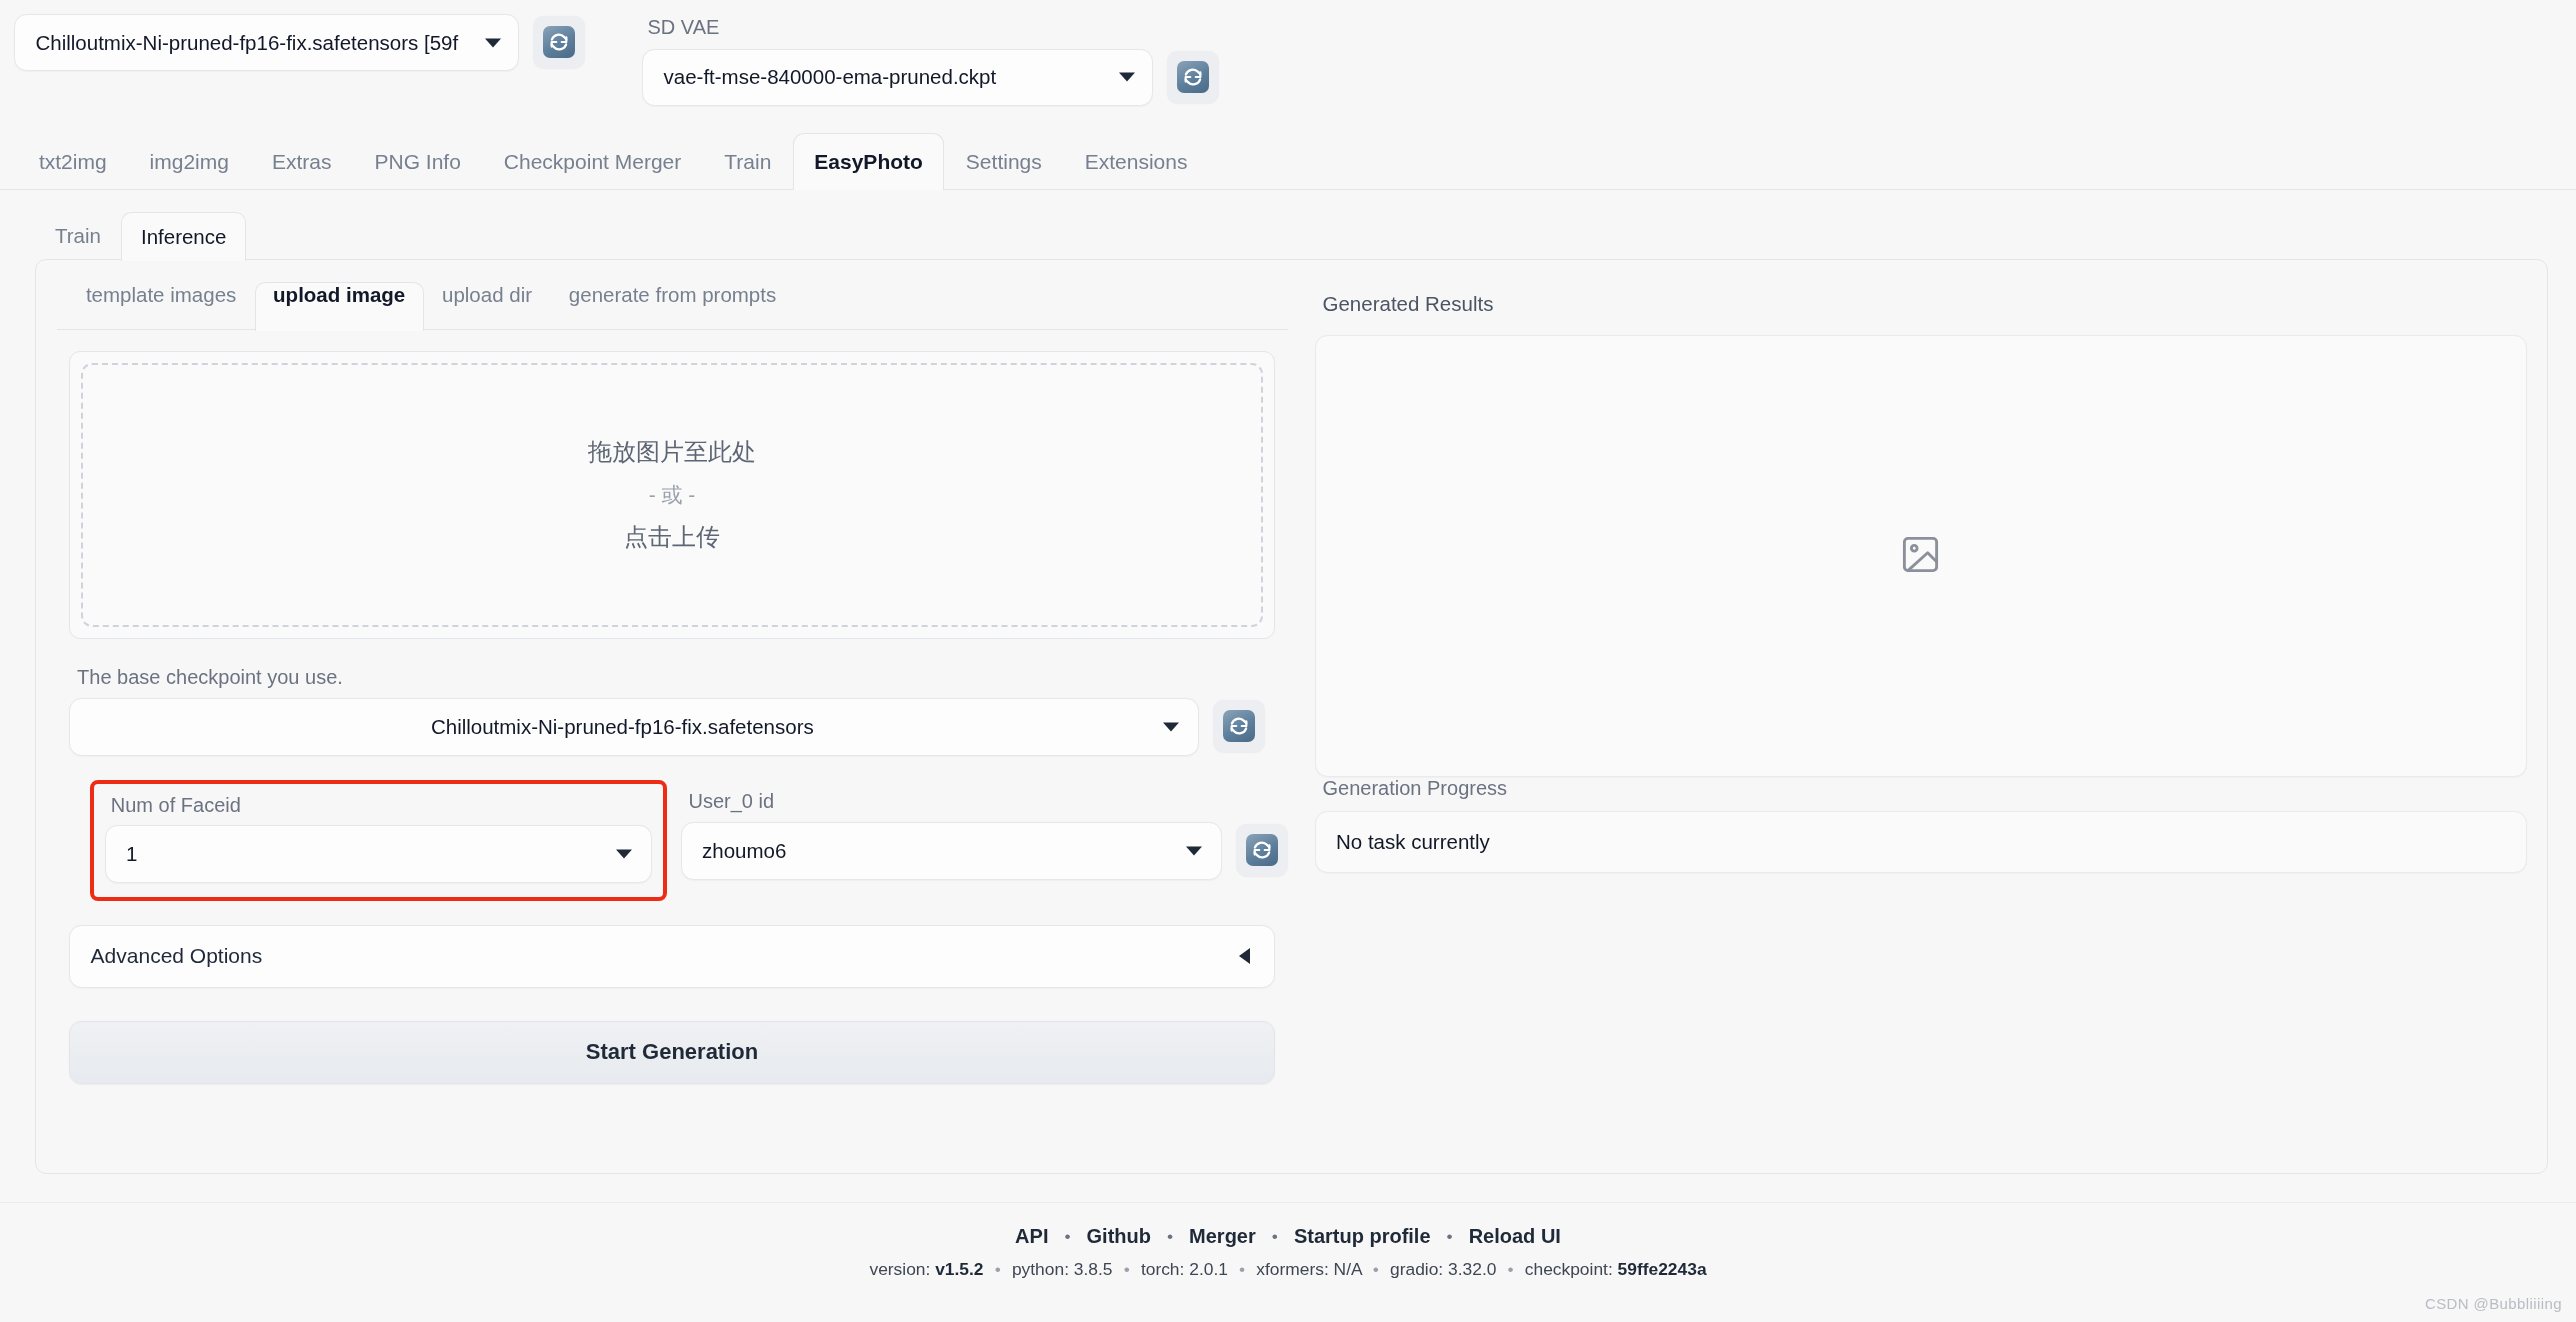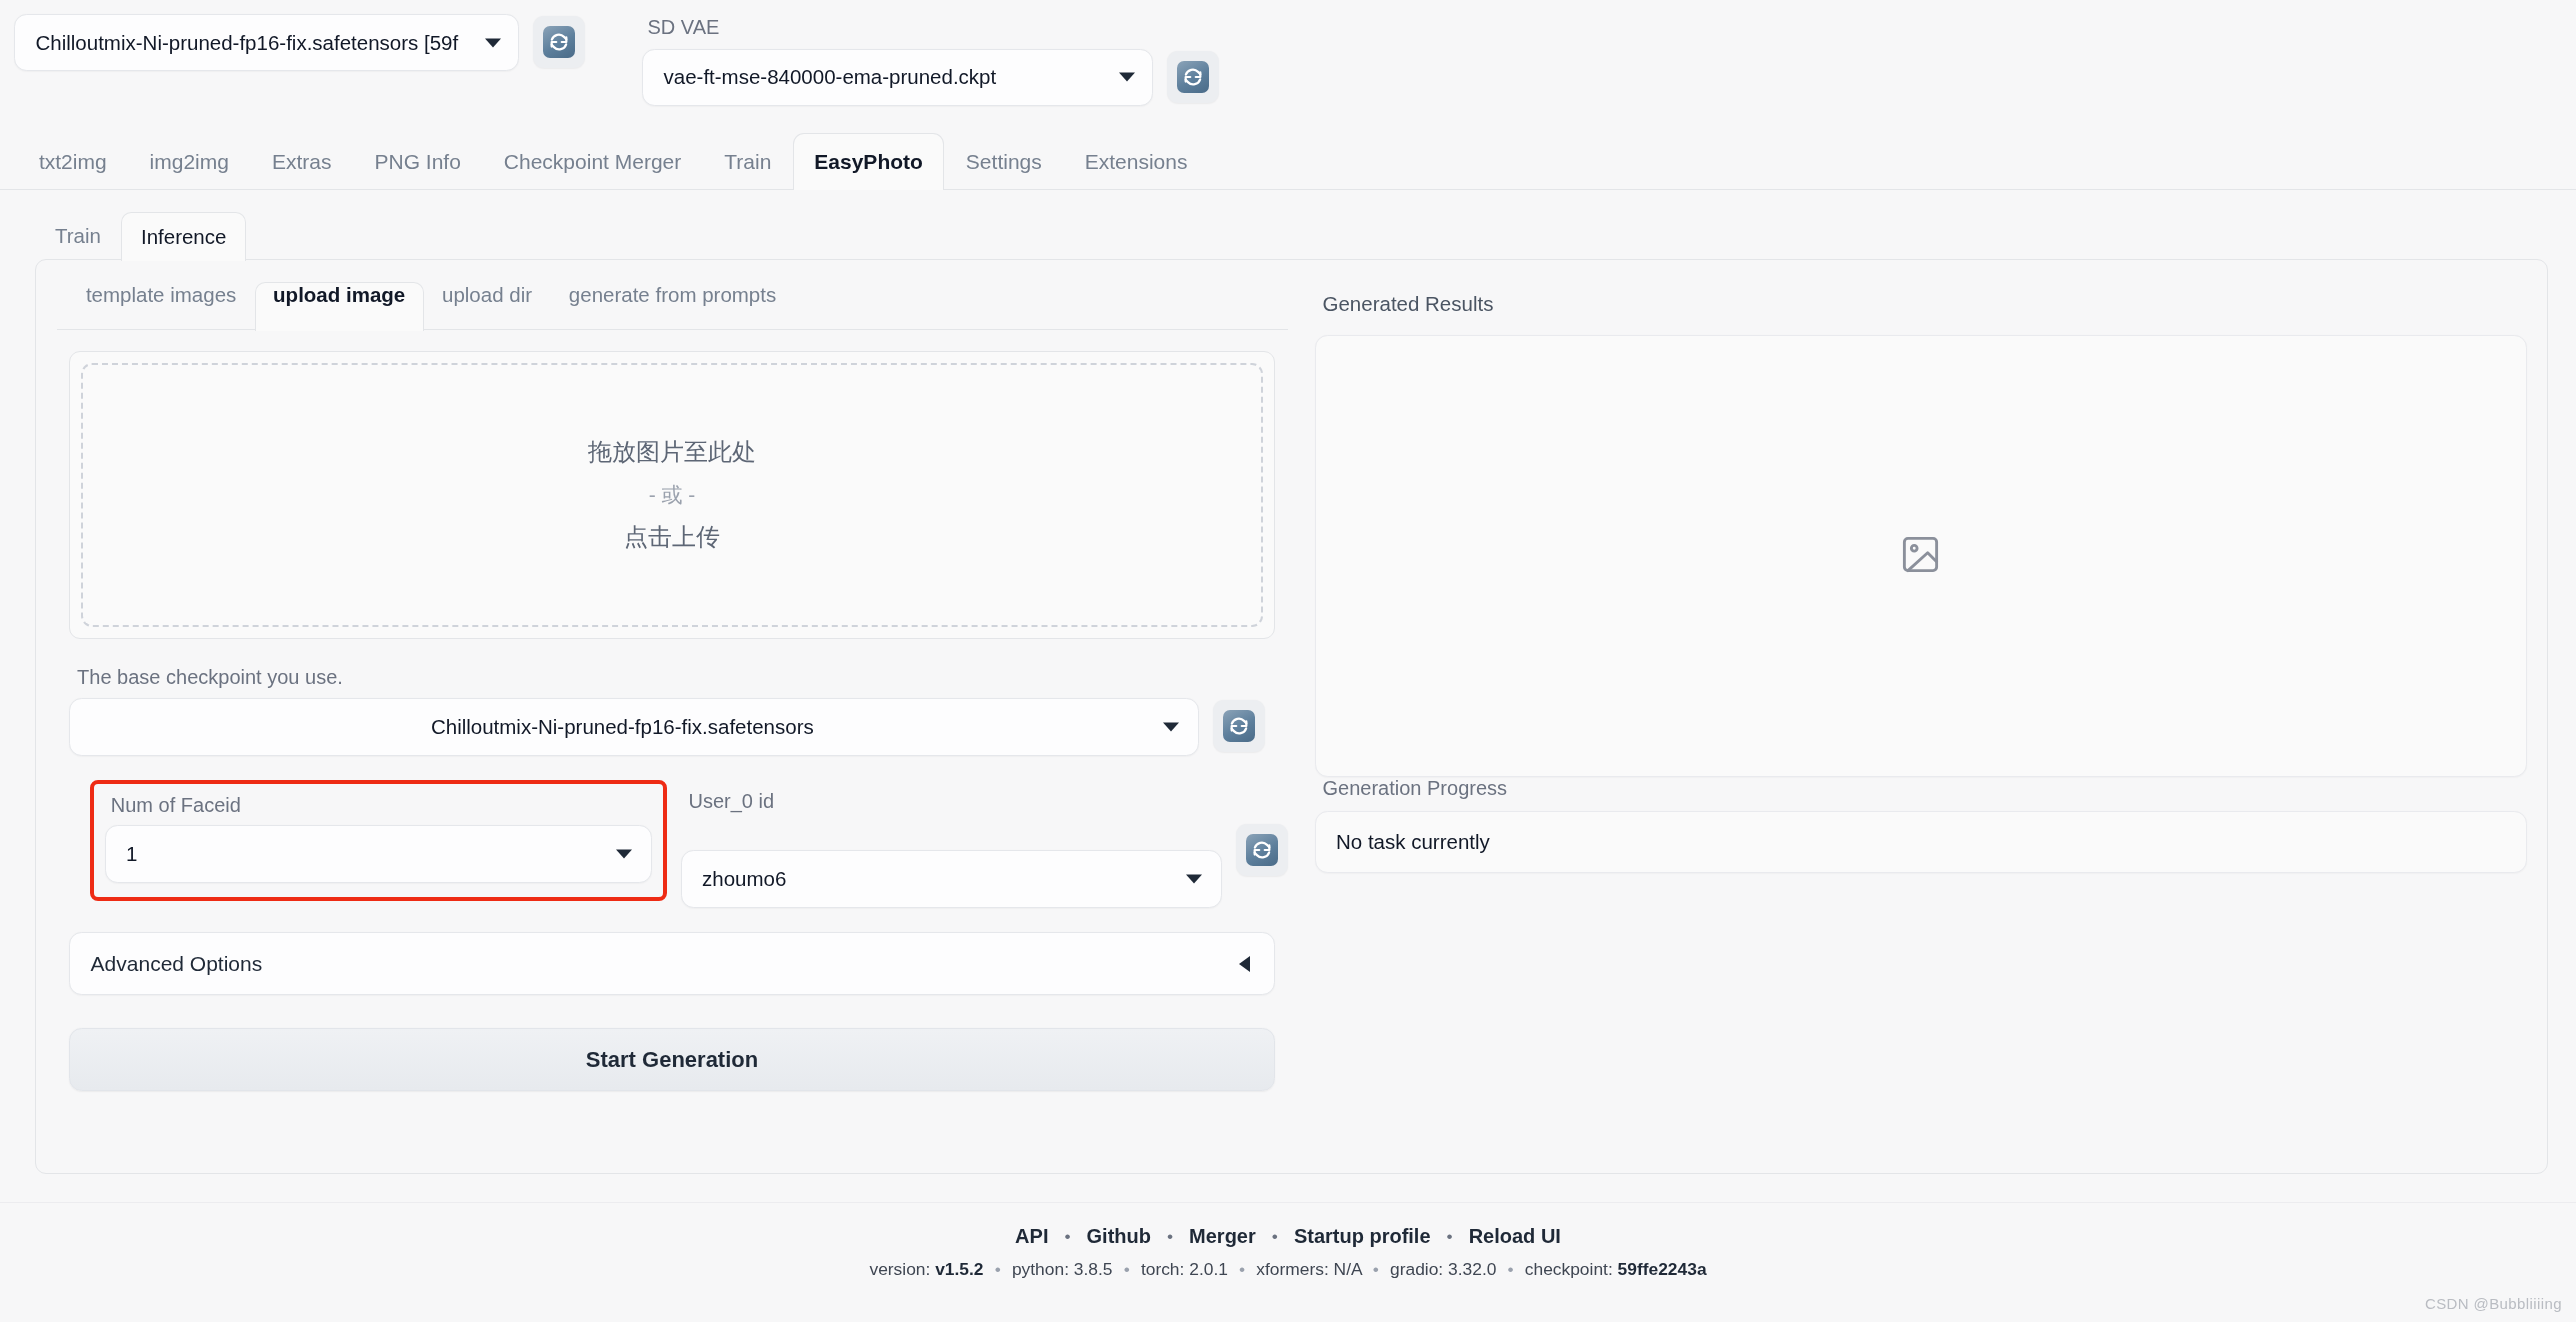--- a/index.html
+++ b/index.html
@@ -266,21 +266,21 @@
     border: 4.7px solid #ee2b14;
     border-radius: 8px;
     padding: 9.5px 11px 14px 11px;
     width: 592px;
     margin-left: 33px;
     background: transparent;
   }
   .hl-box .fld-label { margin-bottom: 8px; padding-left: 6.3px; }
   .num-faceid { width: 100%; }
   .userid-group { margin-left: 14px; padding-top: 9.5px; }
-  .user-select { width: 541px; margin-top: 28px; }
+  .user-select { width: 541px; }
 
   
   .accordion {
     margin: 24px 12.6px 0 12.6px;
     background: #fdfdfe;
     border: 1.6px solid #e5e7eb;
     border-radius: 12.6px;
     height: 63px;
     display: flex;
     align-items: center;

